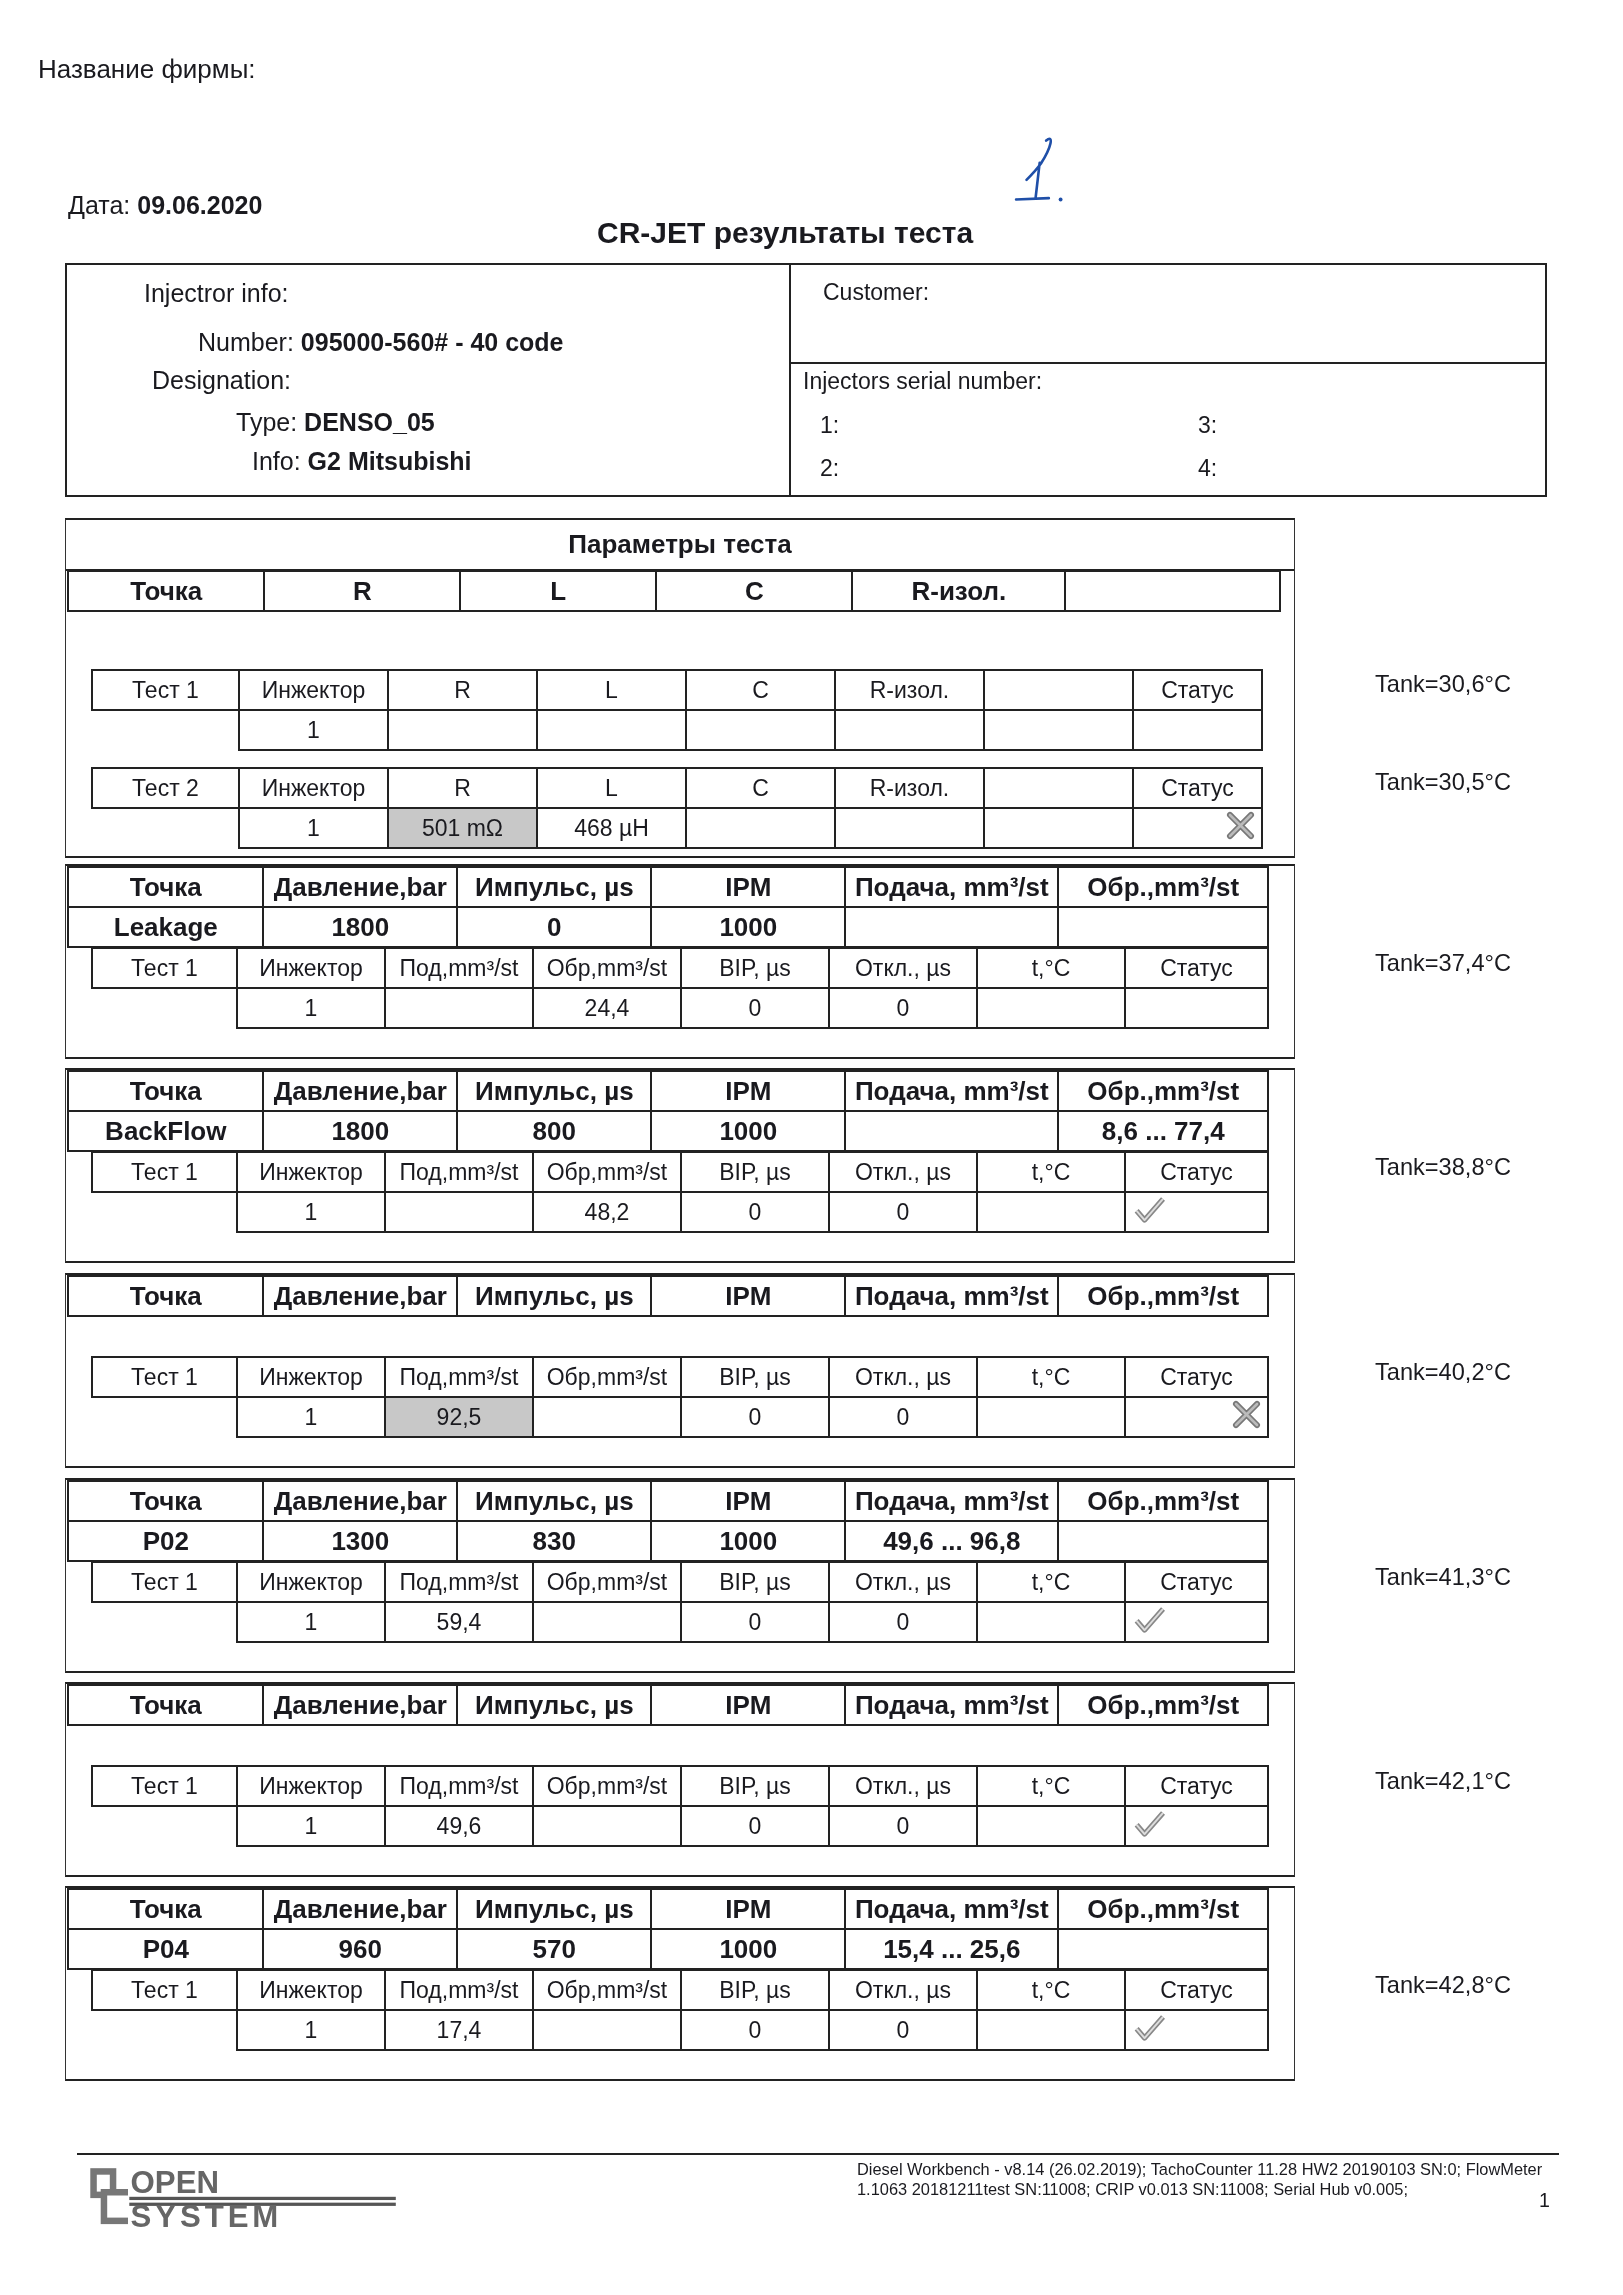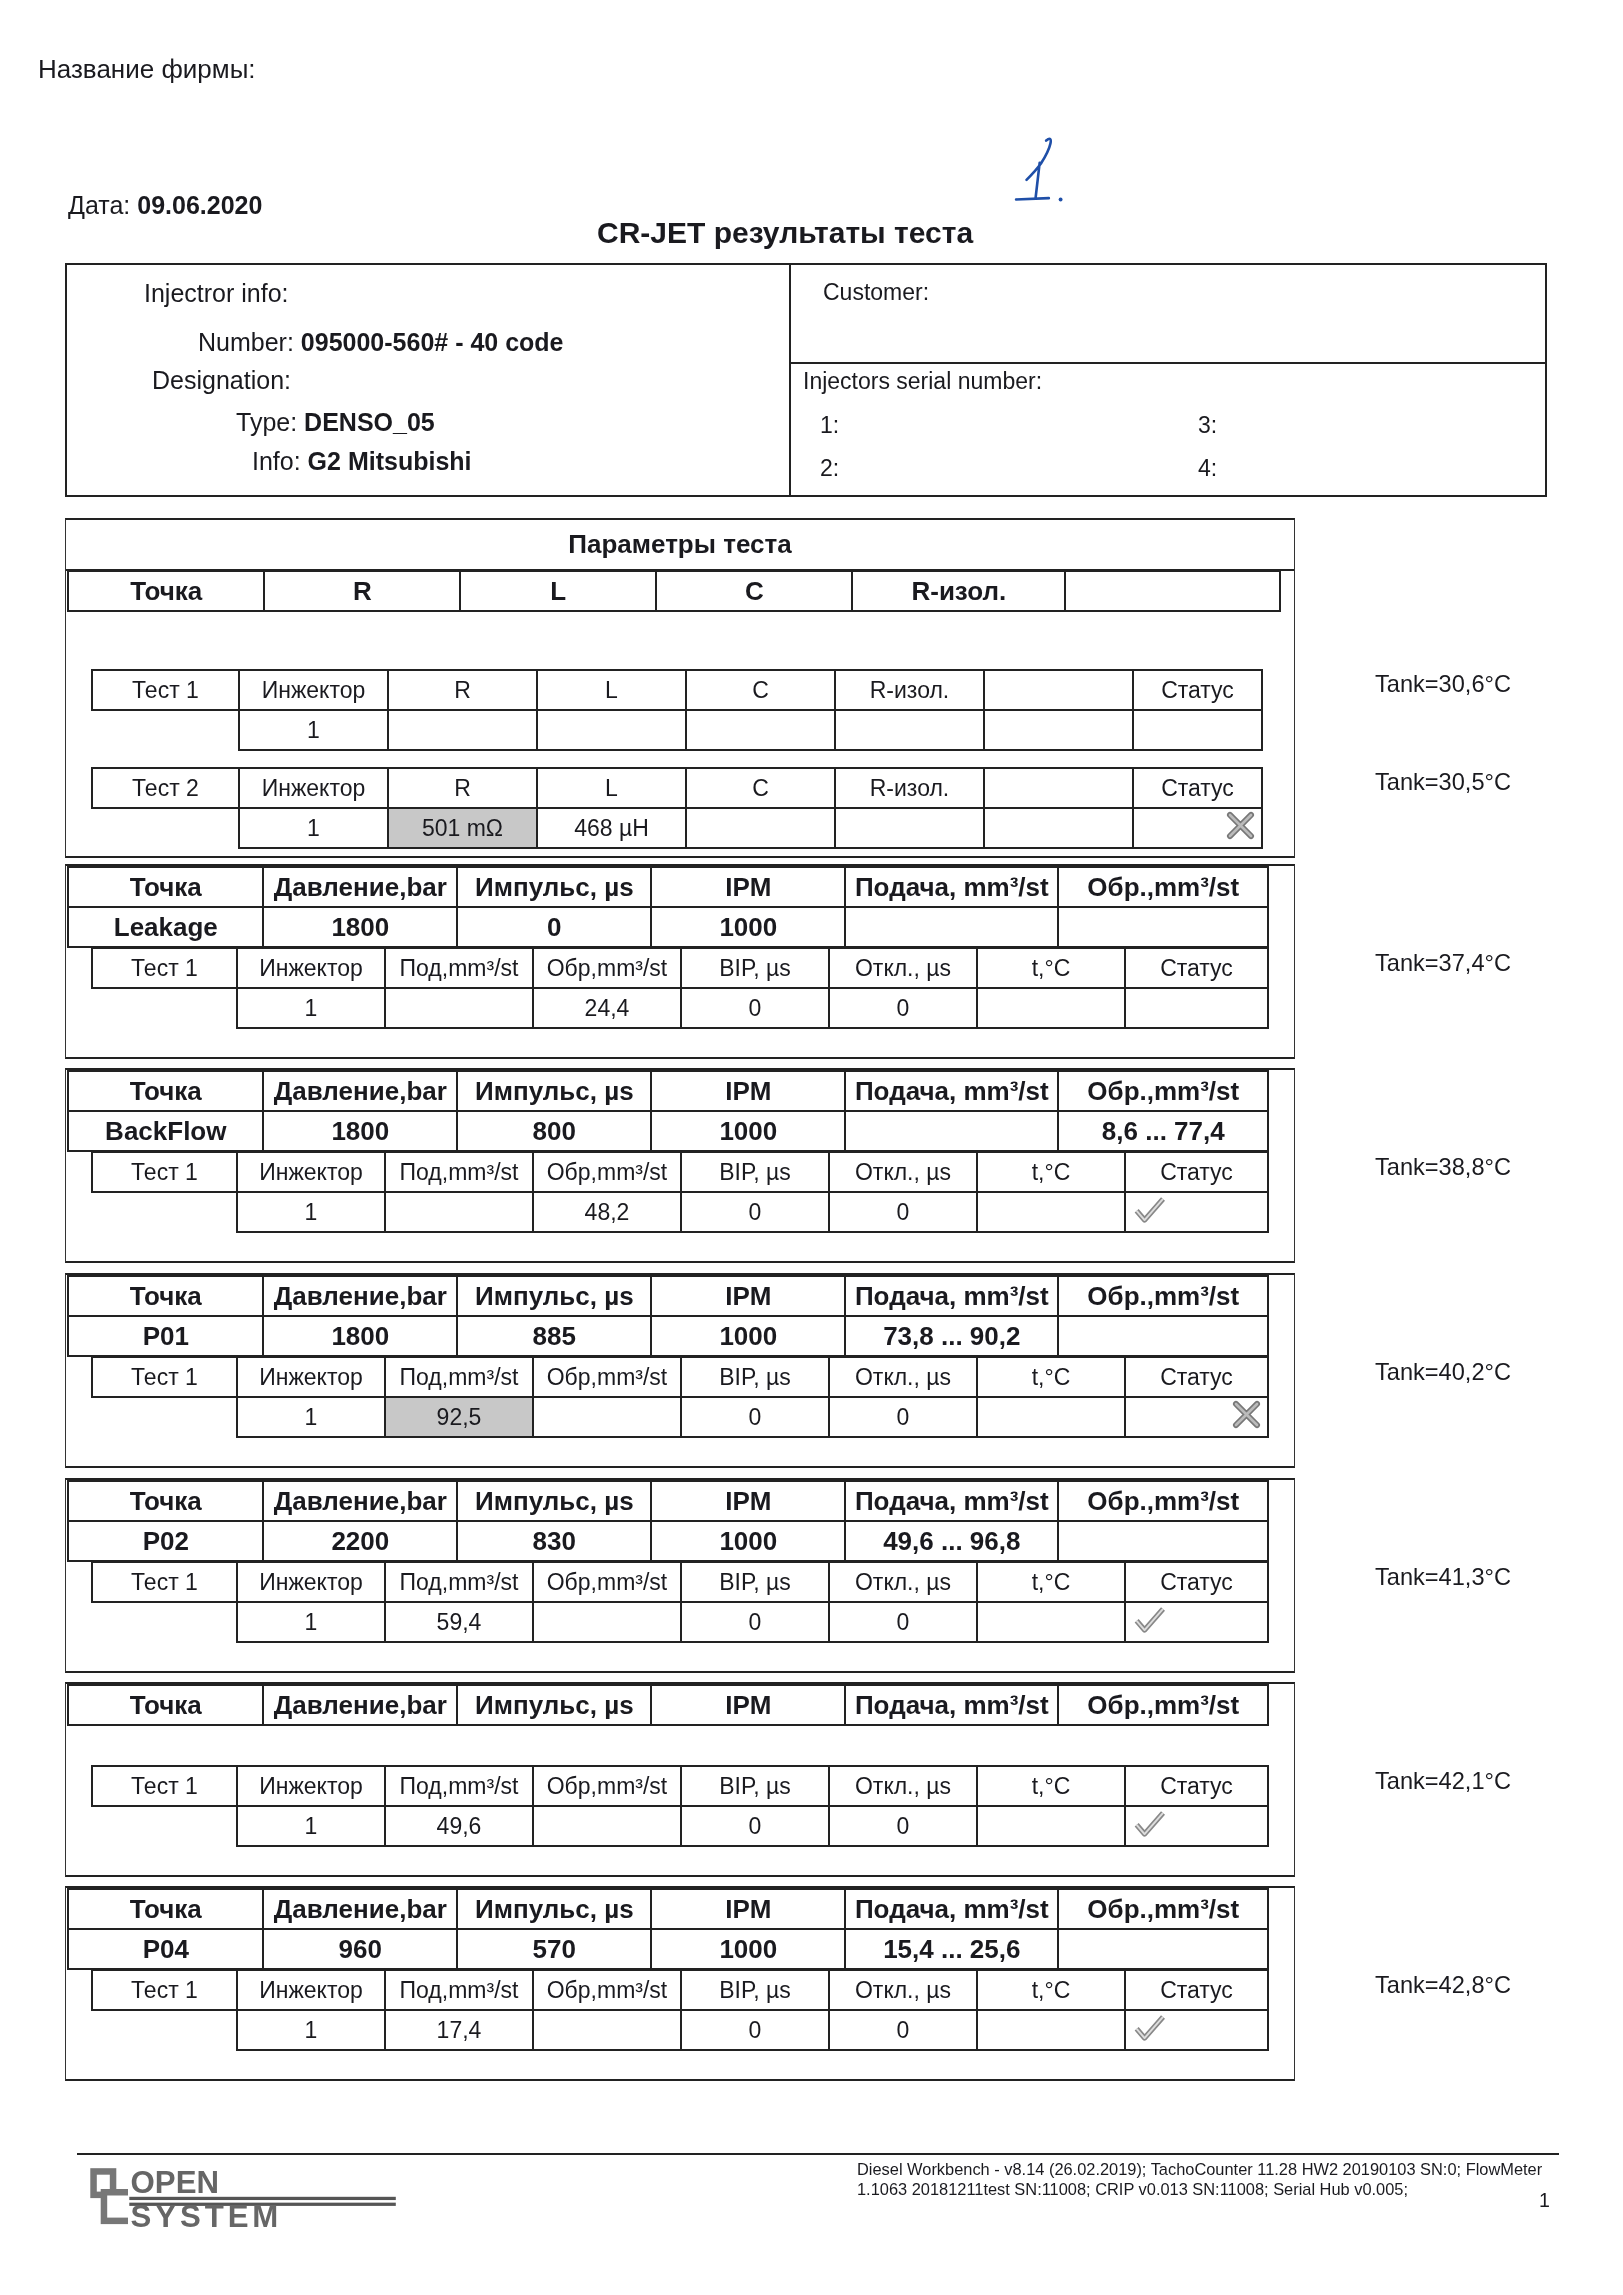--- a/index.html
+++ b/index.html
@@ -291,28 +291,20 @@
         </colgroup>
         <tbody>
           <tr>
             <td>Точка</td>
             <td>Давление,bar</td>
             <td>Импульс, µs</td>
             <td>IPM</td>
             <td>Подача, mm³/st</td>
             <td>Обр.,mm³/st</td>
           </tr>
-        <tr>
-            <td>P01</td>
-            <td>1800</td>
-            <td>885</td>
-            <td>1000</td>
-            <td>73,8 ... 90,2</td>
-            <td></td>
-          </tr>
       </tbody>
       </table>
       <table class="ttab" style="left:25px;top:81px;width:1178px;">
         <colgroup>
           <col style="width:145px">
           <col style="width:148px">
           <col style="width:148px">
           <col style="width:148px">
           <col style="width:148px">
           <col style="width:148px">
@@ -361,21 +353,21 @@
           <tr>
             <td>Точка</td>
             <td>Давление,bar</td>
             <td>Импульс, µs</td>
             <td>IPM</td>
             <td>Подача, mm³/st</td>
             <td>Обр.,mm³/st</td>
           </tr>
         <tr>
             <td>P02</td>
-            <td>2200</td>
+            <td>1300</td>
             <td>830</td>
             <td>1000</td>
             <td>49,6 ... 96,8</td>
             <td></td>
           </tr>
       </tbody>
       </table>
       <table class="ttab" style="left:25px;top:81px;width:1178px;">
         <colgroup>
           <col style="width:145px">

